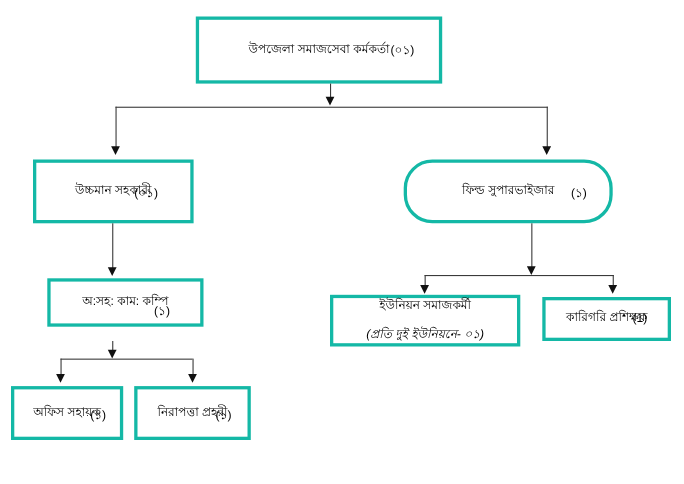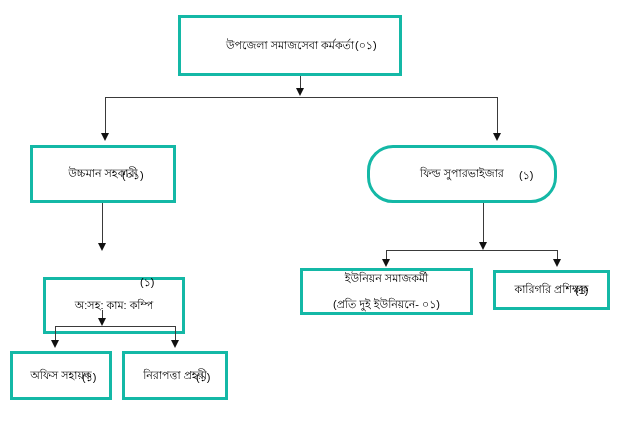--- a/index.html
+++ b/index.html
@@ -32,20 +32,21 @@
     line-height: 1.45;
     padding: 2px 4px;
   }
   .node-label {
     display: block;
     white-space: nowrap;
   }
   .node-sub {
     display: block;
     white-space: nowrap;
+    font-style: italic;
   }
   
   .v-line {
     position: absolute;
     width: 1px;
     background: #3a3a3a;
   }
   .h-line {
     position: absolute;
     height: 1px;
@@ -98,21 +99,21 @@
   <div class="arrow-head" style="left:479px; top:242px;"></div>
 
   <div class="h-line" style="left:386px; top:250px; width:172px;"></div>
 
   <div class="v-line" style="left:386px; top:250px; height:12px;"></div>
   <div class="arrow-head" style="left:382px; top:259px;"></div>
 
   <div class="v-line" style="left:557px; top:250px; height:12px;"></div>
   <div class="arrow-head" style="left:553px; top:259px;"></div>
 
-  <div class="node-box" style="left:43px; top:253px; width:142px; height:57px;margin-top:24px;">
+  <div class="node-box" style="left:43px; top:253px; width:142px; height:44px;">
     <span class="node-label">অ:সহ: কাম: কম্পি</span>
   </div>
   <div style="position:absolute; left:140px; top:274px; width:36px; font-size:11px; color:#000; text-align:left;">(১)</div>
 
   <div class="node-box" style="left:300px; top:268px; width:173px; height:47px;gap:10px;">
     <span class="node-label">ইউনিয়ন সমাজকর্মী</span>
     <span class="node-sub">(প্রতি দুই ইউনিয়নে- ০১)</span>
   </div>
 
   <div class="node-box" style="left:493px; top:270px; width:117px; height:40px;">

